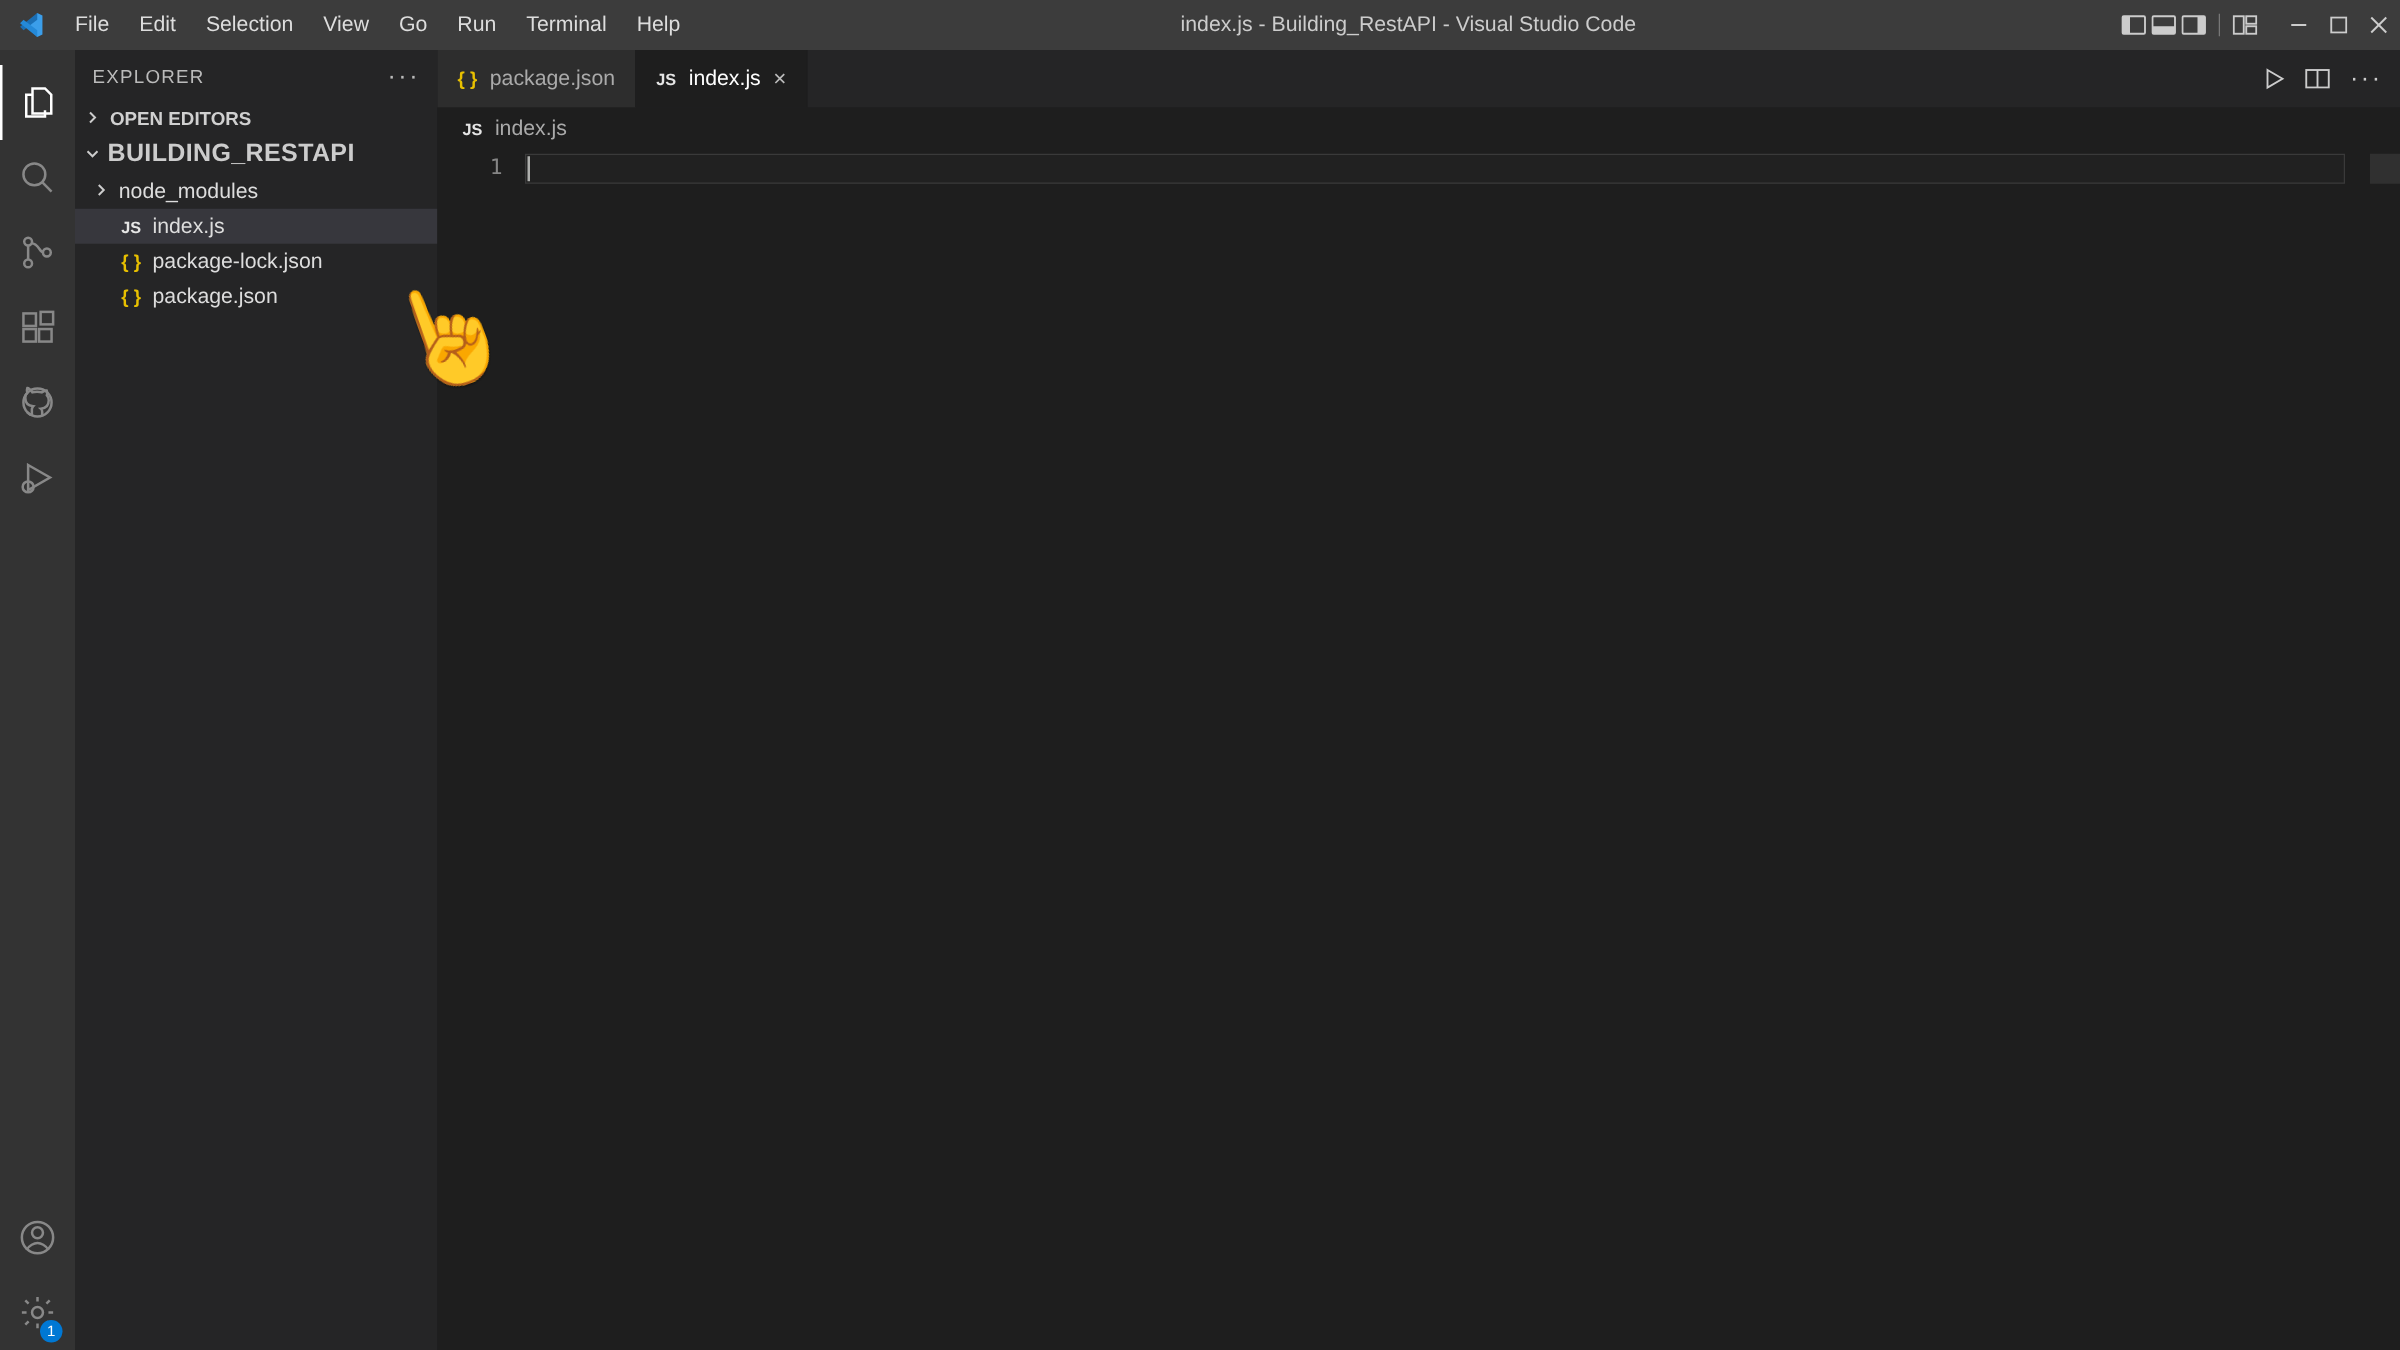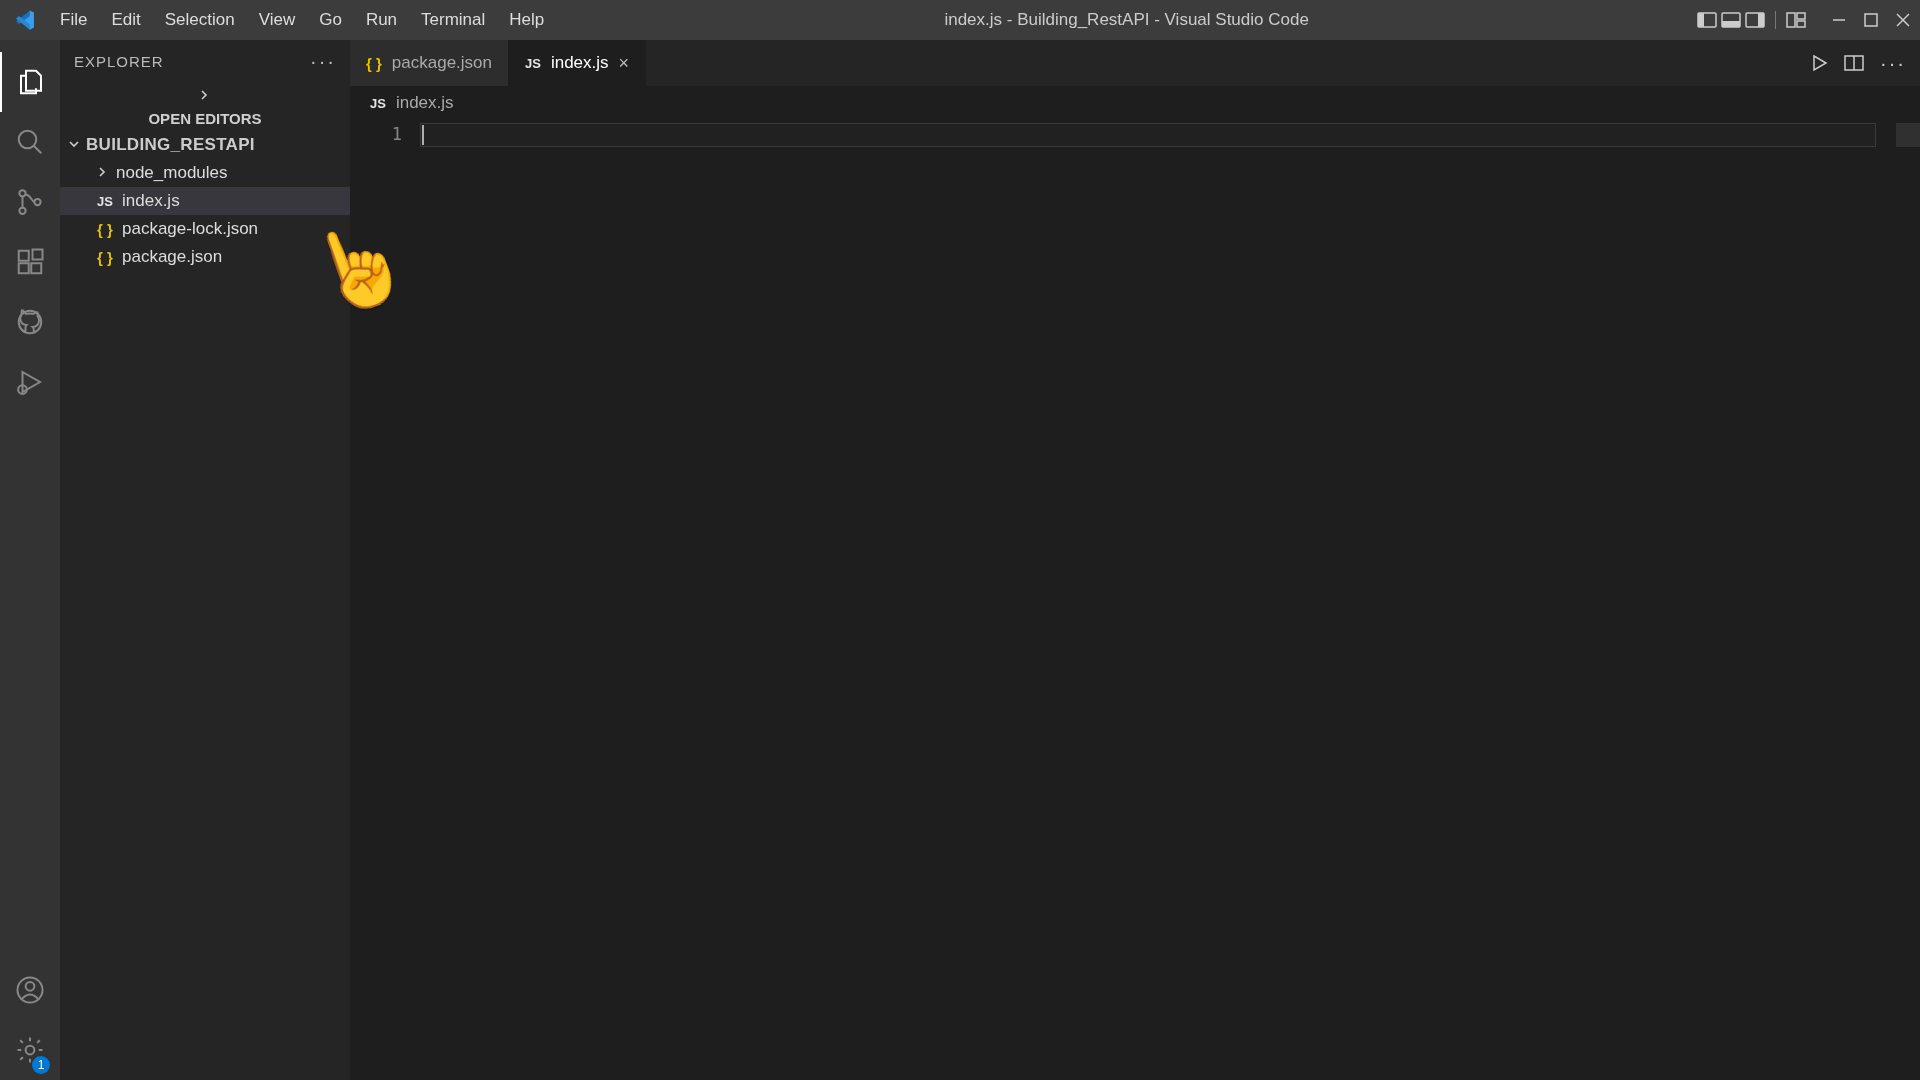--- a/index.html
+++ b/index.html
@@ -51,33 +51,33 @@
 .sidebar {
   width: 290px; background: #252526; color:#ccc; display:flex; flex-direction:column;
 }
 .sidebar-header {
   display:flex; align-items:center; justify-content:space-between;
   padding: 10px 14px; font-size: 15px; letter-spacing: 1px; color:#bbb;
 }
 .sidebar-header .dots { cursor:pointer; color:#bbb; font-size:20px; letter-spacing:2px; }
 .section {
   display:flex; align-items:center; gap:6px; padding: 4px 8px;
-  cursor:pointer; font-weight:600; font-size:15px; color:#d0d0d0;flex-direction:column;
+  cursor:pointer; font-weight:600; font-size:15px; color:#d0d0d0;
 }
 .section .chev { width:14px; display:inline-block; }
 .folder-root {
   display:flex; align-items:center; gap:6px; padding: 4px 8px;
-  cursor:pointer; font-weight:700; font-size:17px; letter-spacing:0.3px;
+  cursor:pointer; font-weight:700; font-size:20px; letter-spacing:0.3px;
 }
 .tree { }
 .tree-item {
   display:flex; align-items:center; gap:8px;
   padding: 4px 0 4px 36px; cursor:pointer; font-size:17px; color:#ddd;
 }
-.tree-item.depth1 { padding-left: 36px; }
+.tree-item.depth1 { padding-left: 15px; }
 .tree-item.selected { background:#37373d; }
 .tree-item .chev { width:12px; color:#ccc; }
 .file-item { padding-left: 36px; }
 .file-item .file-icon { width:18px; display:inline-flex; justify-content:center; }
 .icon-js { color:#e5e5e5; font-weight:700; font-size:13px; }
 .icon-json { color:#e8c000; font-weight:700; font-size:15px; }
 .sidebar-bottom { margin-top:auto; }
 .collapsed-section {
   display:flex; align-items:center; gap:6px; padding:6px 8px;
   border-top:1px solid #3a3a3a; font-weight:600; font-size:15px; cursor:pointer;

